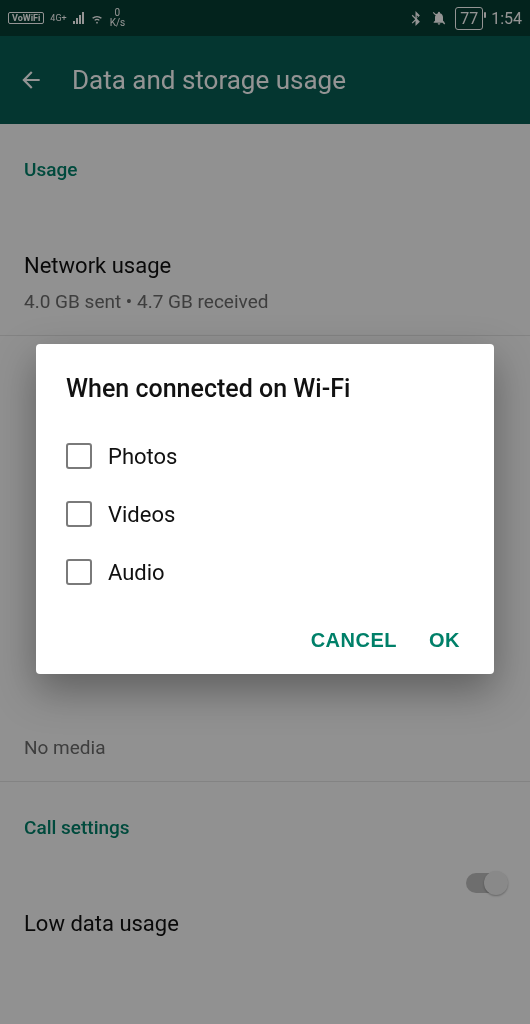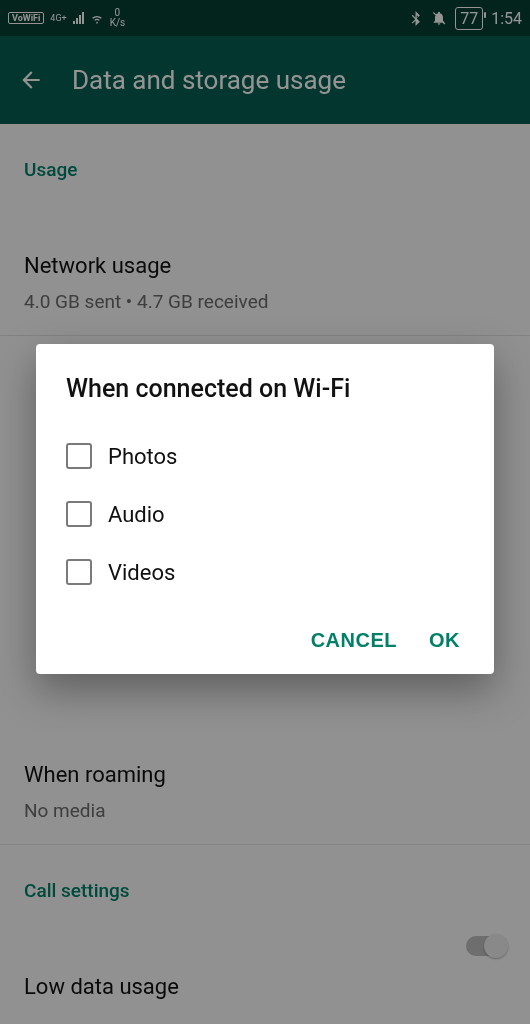--- a/index.html
+++ b/index.html
@@ -179,21 +179,20 @@
     <div class="item-title">Network usage</div>
     <div class="item-sub">4.0 GB sent • 4.7 GB received</div>
   </div>
 
 
   <div class="divider"></div>
 
   <div style="height:370px"></div>
 
   <div class="list-item">
-    <div class="item-title">When roaming</div>
     <div class="item-sub">No media</div>
   </div>
 
   <div class="divider"></div>
 
   <div class="section-header">Call settings</div>
 
   <div class="list-item toggle-row">
     <div>
       <div class="item-title">Low data usage</div>
@@ -206,24 +205,24 @@
 
 <div class="dialog">
   <div class="dialog-title">When connected on Wi-Fi</div>
   <div class="dialog-options">
     <div class="opt-row">
       <div class="checkbox"></div>
       <span class="opt-label">Photos</span>
     </div>
     <div class="opt-row">
       <div class="checkbox"></div>
-      <span class="opt-label">Audio</span>
+      <span class="opt-label">Videos</span>
     </div>
     <div class="opt-row">
       <div class="checkbox"></div>
-      <span class="opt-label">Videos</span>
+      <span class="opt-label">Audio</span>
     </div>
   </div>
   <div class="dialog-actions">
     <button class="dlg-btn">CANCEL</button>
     <button class="dlg-btn">OK</button>
   </div>
 </div>
 
 </body></html>

